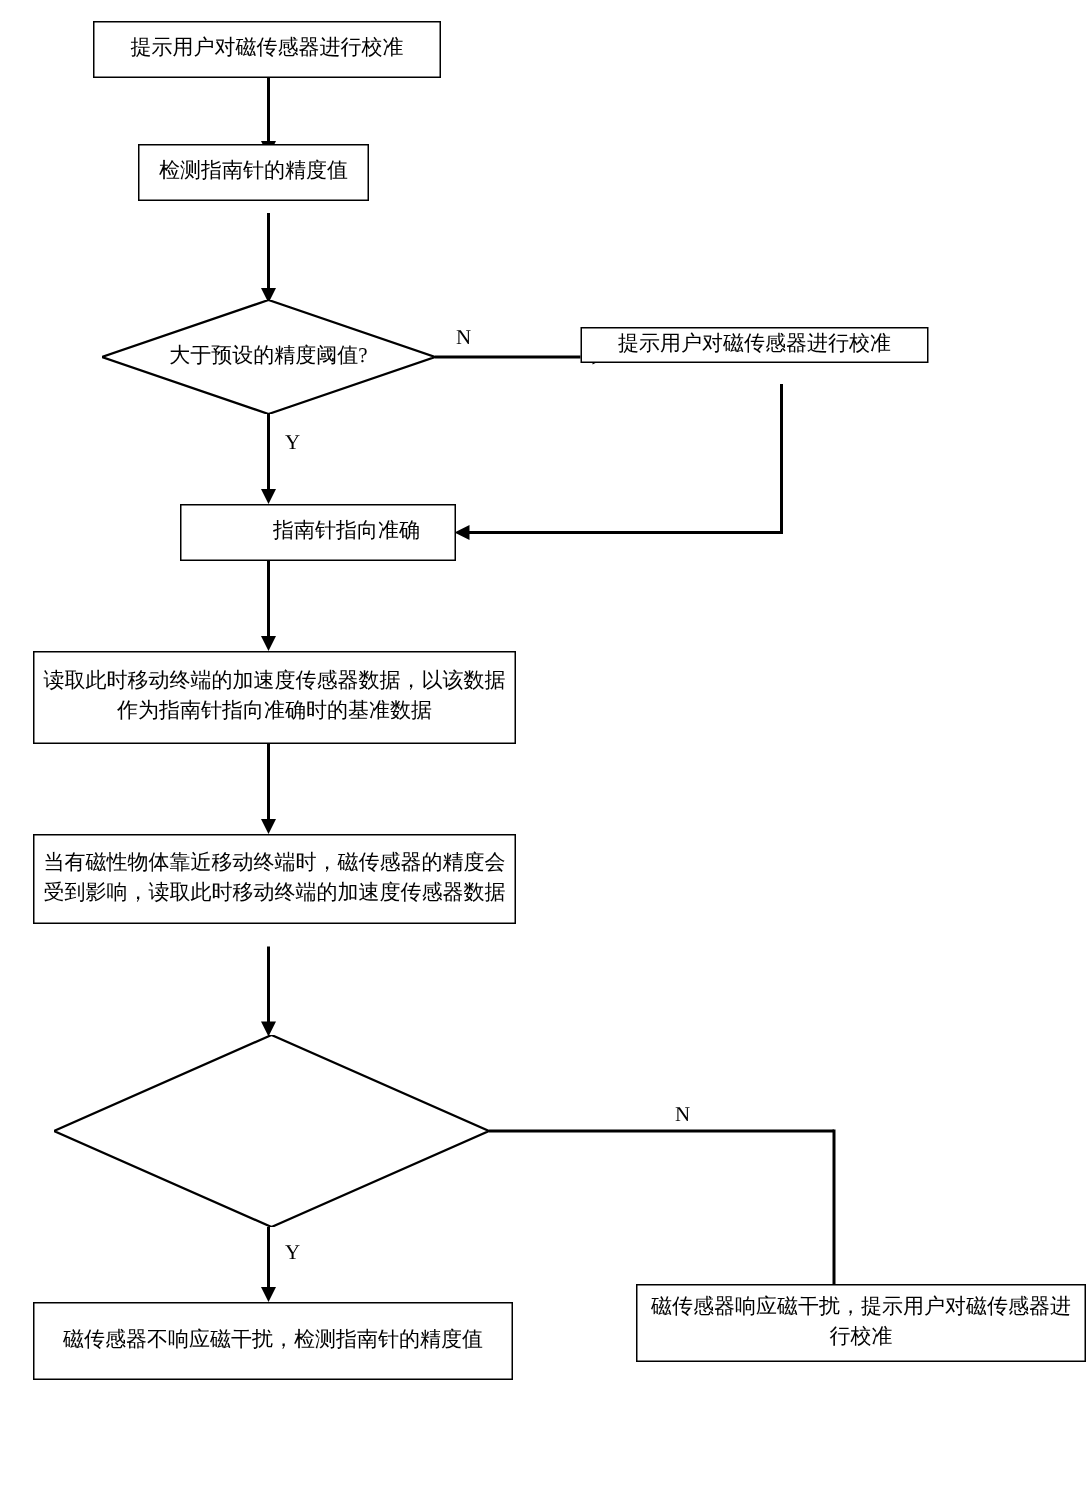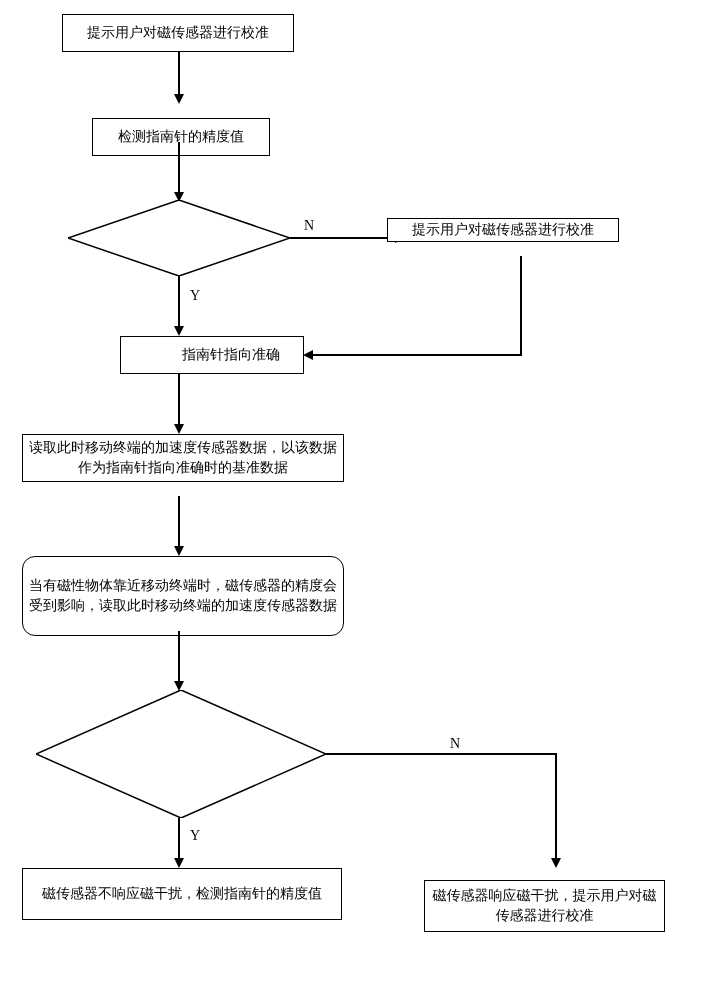--- a/index.html
+++ b/index.html
@@ -65,30 +65,33 @@
 </style>
 </head>
 <body>
 
 <div class="box" style="left:62px; top:14px; width:232px; height:38px;">
   <span>提示用户对磁传感器进行校准</span>
 </div>
 <div class="arrow-line" style="left:178px; top:52px; width:1.5px; height:44px;"></div>
 <div class="arrow-head" style="left:173.5px; top:94px;"></div>
 
-<div class="box" style="left:92px; top:118px; width:178px; height:38px;">
+<div class="box" style="left:92px; top:96px; width:154px; height:38px;">
   <span>检测指南针的精度值</span>
 </div>
 <div class="arrow-line" style="left:178px; top:142px; width:1.5px; height:52px;"></div>
 <div class="arrow-head" style="left:173.5px; top:192px;"></div>
 
 <div class="diamond" style="left:68px; top:200px; width:222px; height:76px;">
   <svg width="222" height="76" viewBox="0 0 222 76">
     <polygon points="111,0 222,38 111,76 0,38" fill="#fff" stroke="#000" stroke-width="1.5"></polygon>
   </svg>
+  <div class="diamond-text" style="top:29px;">
+    <span>大于预设的精度阈值?</span>
+  </div>
 </div>
 
 <div class="edge-label" style="left:188px; top:288px;">Y</div>
 <div class="arrow-line" style="left:178px; top:276px; width:1.5px; height:52px;"></div>
 <div class="arrow-head" style="left:173.5px; top:326px;"></div>
 
 <div class="edge-label" style="left:302px; top:218px;">N</div>
 <div class="arrow-line" style="left:290px; top:237px; height:1.5px; width:108px;"></div>
 <div class="arrow-head" style="left:395px; top:233px; transform: rotate(-90deg);"></div>
 
@@ -99,27 +102,27 @@
 <div class="arrow-line" style="left:520px; top:256px; width:1.5px; height:98px;"></div>
 <div class="arrow-line" style="left:312px; top:354px; height:1.5px; width:210px;"></div>
 <div class="arrow-head arrow-head-left" style="left:303px; top:350px;"></div>
 
 <div class="box" style="left:120px; top:336px; width:184px; height:38px;padding-left:44px;">
   <span>指南针指向准确</span>
 </div>
 <div class="arrow-line" style="left:178px; top:374px; width:1.5px; height:52px;"></div>
 <div class="arrow-head" style="left:173.5px; top:424px;"></div>
 
-<div class="box" style="left:22px; top:434px; width:322px; height:48px;">
+<div class="box" style="left:22px; top:434px; width:322px; height:62px;">
   <span>读取此时移动终端的加速度传感器数据，以该数据作为指南针指向准确时的基准数据</span>
 </div>
 <div class="arrow-line" style="left:178px; top:496px; width:1.5px; height:52px;"></div>
 <div class="arrow-head" style="left:173.5px; top:546px;"></div>
 
-<div class="box" style="left:22px; top:556px; width:322px; height:80px;border-radius:13px;">
+<div class="box" style="left:22px; top:556px; width:322px; height:60px;">
   <span>当有磁性物体靠近移动终端时，磁传感器的精度会受到影响，读取此时移动终端的加速度传感器数据</span>
 </div>
 <div class="arrow-line" style="left:178px; top:631px; width:1.5px; height:52px;"></div>
 <div class="arrow-head" style="left:173.5px; top:681px;"></div>
 
 <div class="diamond" style="left:36px; top:690px; width:290px; height:128px;">
   <svg width="290" height="128" viewBox="0 0 290 128">
     <polygon points="145,0 290,64 145,128 0,64" fill="#fff" stroke="#000" stroke-width="1.5"></polygon>
   </svg>
 </div>
@@ -130,15 +133,15 @@
 
 <div class="edge-label" style="left:448px; top:736px;">N</div>
 <div class="arrow-line" style="left:326px; top:753px; height:1.5px; width:230px;"></div>
 <div class="arrow-line" style="left:555px; top:753px; width:1.5px; height:107px;"></div>
 <div class="arrow-head" style="left:550.5px; top:858px;"></div>
 
 <div class="box" style="left:22px; top:868px; width:320px; height:52px;">
   <span>磁传感器不响应磁干扰，检测指南针的精度值</span>
 </div>
 
-<div class="box" style="left:424px; top:880px; width:241px; height:52px;">
+<div class="box" style="left:424px; top:856px; width:300px; height:52px;">
   <span>磁传感器响应磁干扰，提示用户对磁传感器进行校准</span>
 </div>
 
 </body></html>

